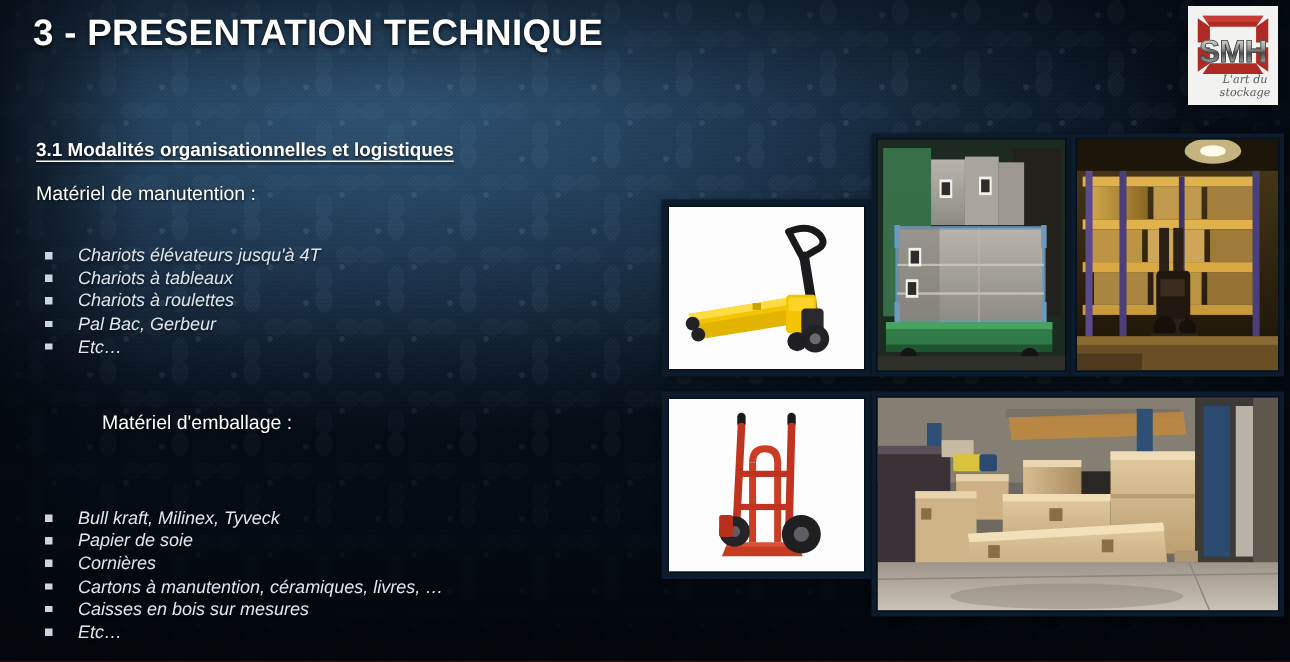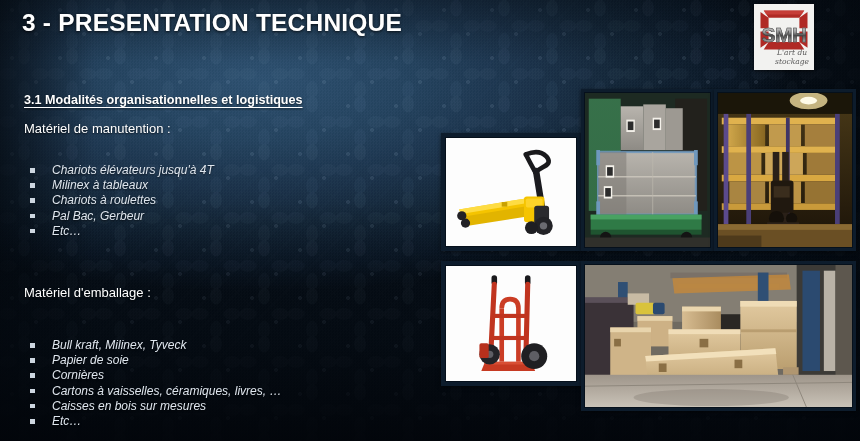--- a/index.html
+++ b/index.html
@@ -68,21 +68,21 @@
     white-space:nowrap;
     margin-top:29px;
   }
   .sec-head{
     position:absolute;left:24px;
     font-size:13px;font-weight:normal;color:#ffffff;
     text-shadow:0 1px 2px rgba(0,0,0,.7);
     white-space:nowrap;
   }
   #head-manut{top:121px;}
-  #head-emb{top:285px;}
+  #head-emb{top:274px;margin-left:44px;}
   .bullets{
     position:absolute;left:30px;
     margin:0;padding:0;list-style:none;
   }
   #bullets-manut{top:163px;}
   #bullets-emb{top:338px;}
   .bullets li{
     position:relative;
     padding-left:22px;
     font-size:12px;
@@ -120,21 +120,21 @@
   #img-hand-truck{left:441px;top:261px;width:140px;height:125px;}
   .whitebg{background:#fdfdfd;}
 
   
   #img-wrapped-crates{left:581px;top:89px;width:133px;height:162px;padding:3px;}
   #img-racking{left:714px;top:89px;width:142px;height:162px;padding:3px;}
   #img-wood-crates{left:581px;top:261px;width:275px;height:150px;padding:3px;}
 
   
   #logo{
-    position:absolute;left:754px;top:4px;width:60px;height:66px;
+    position:absolute;left:792px;top:4px;width:60px;height:66px;
     background:#f2f2f0;
     box-shadow:0 1px 3px rgba(0,0,0,.6);
     overflow:hidden;
   }
   #logo .lg-svg{position:absolute;inset:0;}
   #logo .lg-text{
     position:absolute;left:0;right:0;top:19px;
     text-align:center;
     font-size:21px;font-weight:bold;
     font-family:"Liberation Sans", sans-serif;
@@ -165,32 +165,32 @@
   <div class="bg-noise"></div>
   <div class="bg-vignette"></div>
 
   <div class="txt-layer">
     <div id="title">3 - PRESENTATION TECHNIQUE</div>
     <div id="subtitle">3.1 Modalités organisationnelles et logistiques</div>
 
     <div class="sec-head" id="head-manut">Matériel de manutention :</div>
     <ul class="bullets" id="bullets-manut">
       <li><span class="bul"></span><span>Chariots élévateurs jusqu'à 4T</span></li>
-      <li><span class="bul"></span><span>Milinex à tableaux</span></li>
+      <li><span class="bul"></span><span>Chariots à tableaux</span></li>
       <li><span class="bul"></span><span>Chariots à roulettes</span></li>
       <li><span class="bul"></span><span>Pal Bac, Gerbeur</span></li>
       <li><span class="bul"></span><span>Etc…</span></li>
     </ul>
 
     <div class="sec-head" id="head-emb">Matériel d'emballage :</div>
     <ul class="bullets" id="bullets-emb">
       <li><span class="bul"></span><span>Bull kraft, Milinex, Tyveck</span></li>
       <li><span class="bul"></span><span>Papier de soie</span></li>
       <li><span class="bul"></span><span>Cornières</span></li>
-      <li><span class="bul"></span><span>Cartons à vaisselles, céramiques, livres, …</span></li>
+      <li><span class="bul"></span><span>Cartons à manutention, céramiques, livres, …</span></li>
       <li><span class="bul"></span><span>Caisses en bois sur mesures</span></li>
       <li><span class="bul"></span><span>Etc…</span></li>
     </ul>
   </div>
 
   <div class="frame" id="img-pallet-jack">
     <div class="inner">
       <div class="photo whitebg">
         <svg viewBox="0 0 140 118" width="100%" height="100%" preserveAspectRatio="none">
           <rect width="140" height="118" fill="#fdfdfd"></rect>

